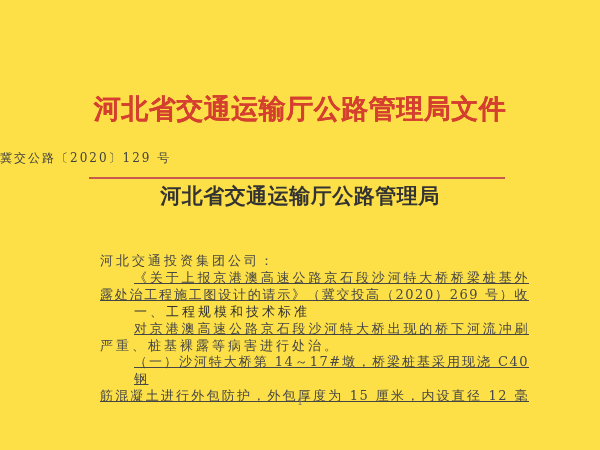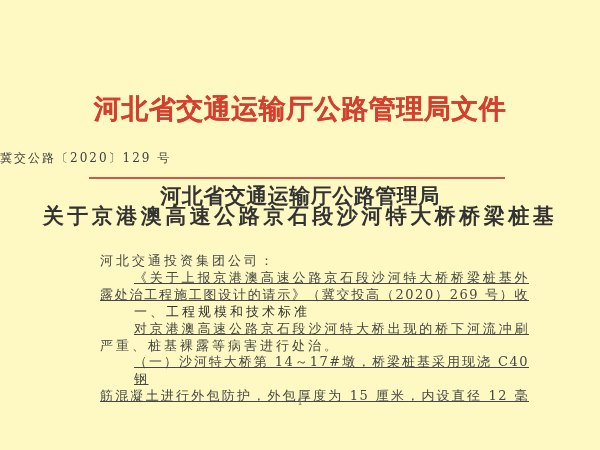--- a/index.html
+++ b/index.html
@@ -1,21 +1,21 @@
 <!DOCTYPE html>
 <html style="--title-red: #d43f2f; --rule-red: #c9594c; --body-text: #464646; --heading-text: #333333;"><head>
 <meta charset="utf-8">
 <style>
   * { margin: 0; padding: 0; box-sizing: border-box; }
   html, body { background: #ffffff; }
   .page {
     position: relative;
     width: 600px;
     height: 450px;
-    background: #fef9c3;
+    background: #fde047;
     font-family: "DejaVu Serif", "Liberation Serif", serif;
     overflow: hidden;
   }
   .doc-title {
     position: absolute;
     top: 91px; left: 0; width: 100%;
     text-align: center;
     font-size: 27px;
     font-weight: bold;
     letter-spacing: 0.5px;
@@ -82,21 +82,20 @@
 <div class="page">
 
   <div class="doc-title">河北省交通运输厅公路管理局文件</div>
 
   <div class="doc-number">冀交公路〔2020〕129 号</div>
 
   <div class="red-rule"></div>
 
   <div class="subject">
     <div class="ls-a">河北省交通运输厅公路管理局</div>
-    <div class="ls-b">关于京港澳高速公路京石段沙河特大桥桥梁桩基</div>
   </div>
 
   <div class="body-block">
     <div class="line">河北交通投资集团公司：</div>
     <div class="line fill indent">《关于上报京港澳高速公路京石段沙河特大桥桥梁桩基外</div>
     <div class="line fill">露处治工程施工图设计的请示》（冀交投高（2020）269 号）收</div>
     <div class="line indent bold">一、工程规模和技术标准</div>
     <div class="line fill indent">对京港澳高速公路京石段沙河特大桥出现的桥下河流冲刷</div>
     <div class="line">严重、桩基裸露等病害进行处治。</div>
     <div class="line fill indent">（一）沙河特大桥第 14～17#墩，桥梁桩基采用现浇 C40 钢</div>

